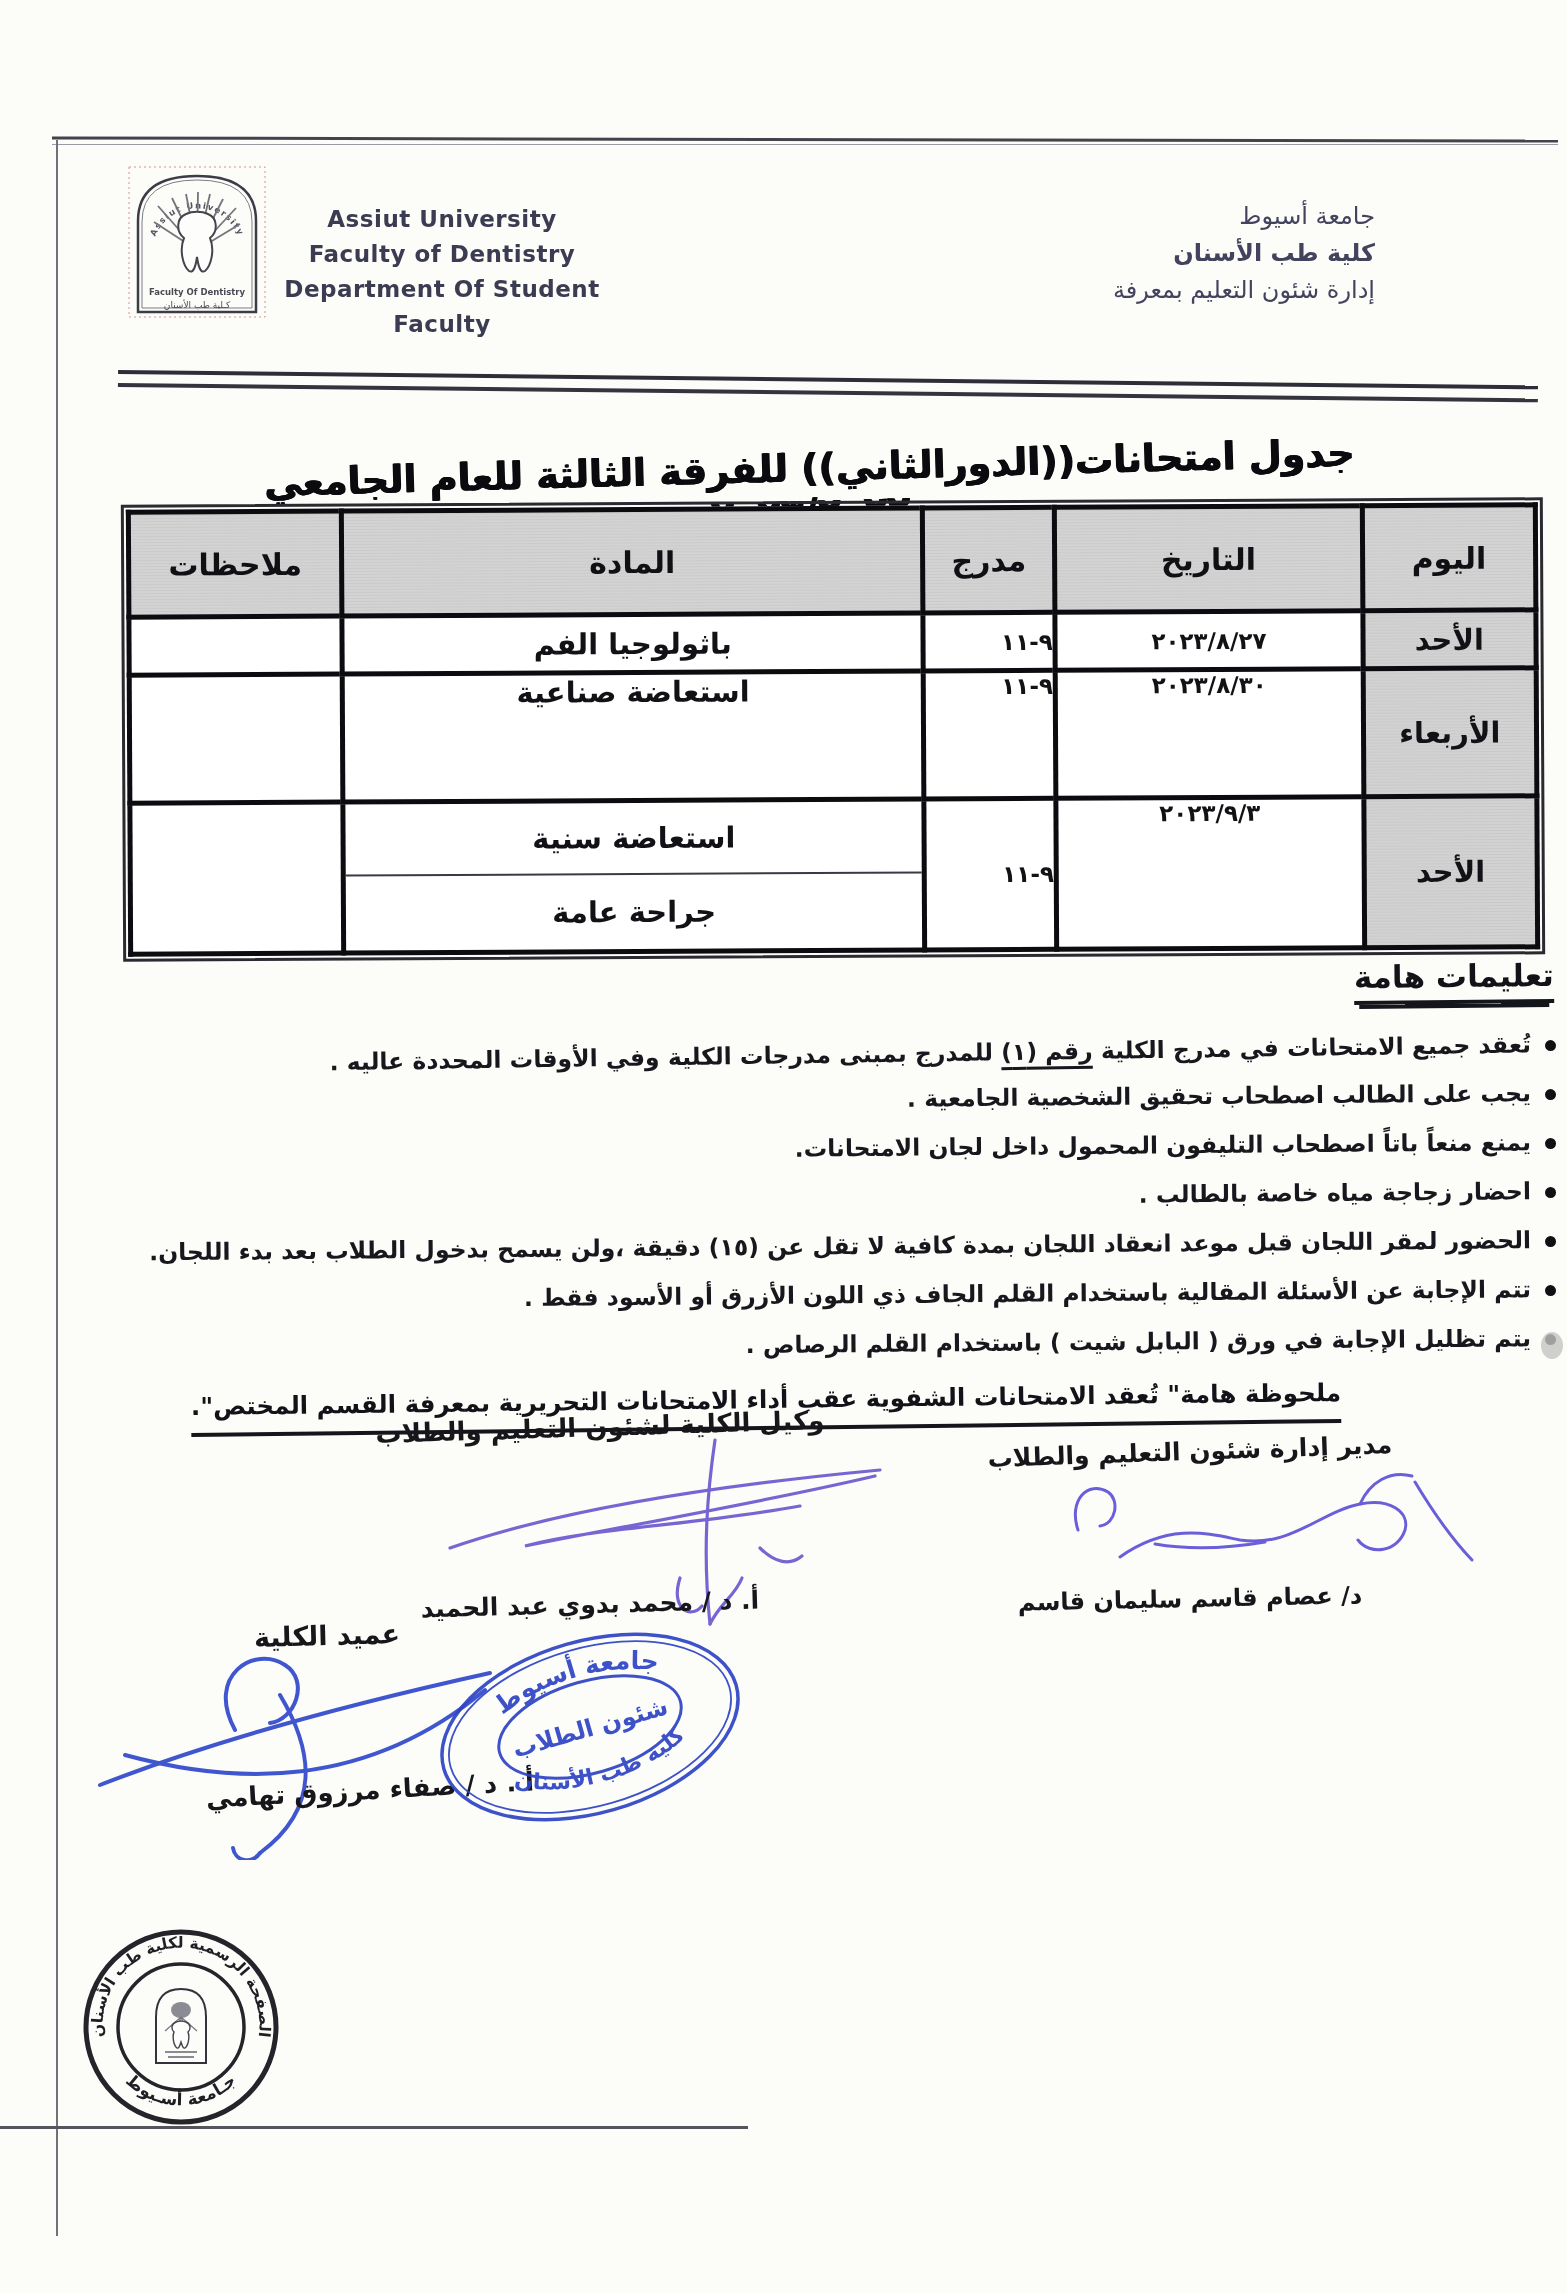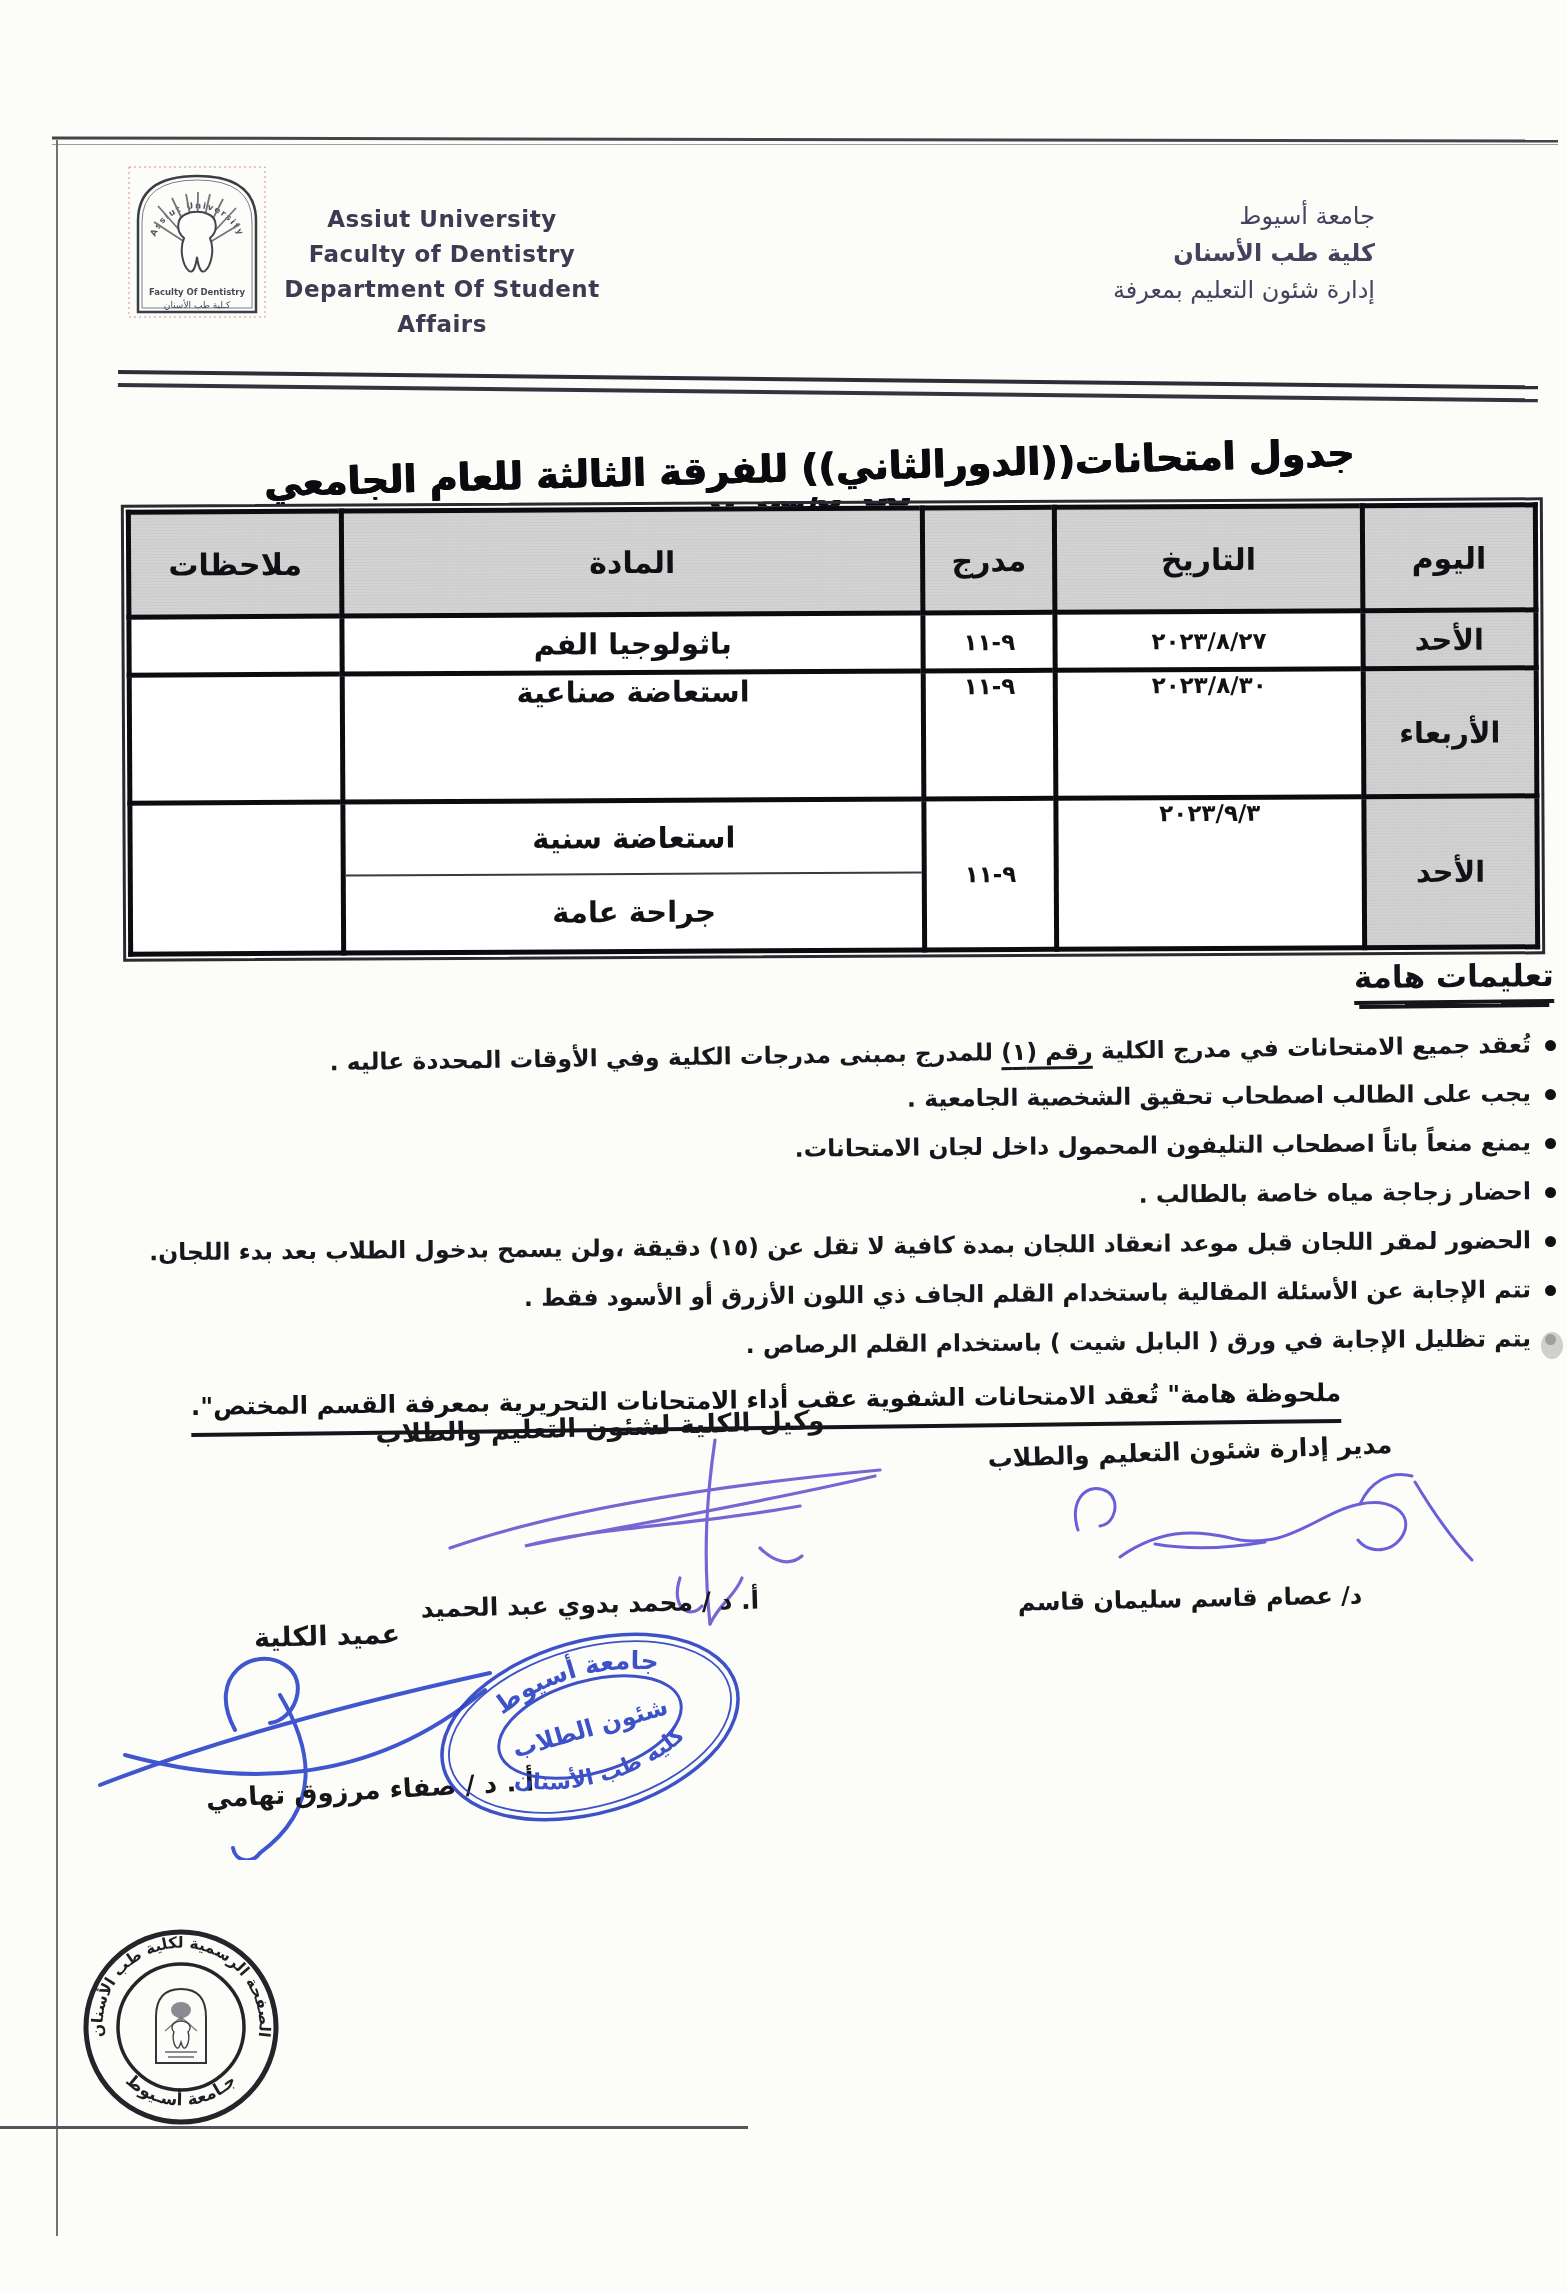--- a/index.html
+++ b/index.html
@@ -29,21 +29,21 @@
   .exam-table-wrap{left:127px;top:506px;transform:rotate(-.3deg);}
   table.exam{border-collapse:collapse;width:1412px;direction:rtl;table-layout:fixed;
              outline:3px solid #2a2a32;outline-offset:2px;background:#fff;}
   table.exam td,table.exam th{border:5px solid #0c0c10;padding:0;}
   table.exam th{background:#d3d3d3;background-image:repeating-linear-gradient(0deg,rgba(0,0,0,.04) 0 1px,transparent 1px 3px);
              font-size:30px;font-weight:900;height:100px;color:#101014;}
   th.c-day{width:166px;} th.c-date{width:298px;} th.c-time{width:125px;} th.c-subj{width:568px;} th.c-note{width:205px;}
   td.day{background:#d2d2d2;background-image:repeating-linear-gradient(0deg,rgba(0,0,0,.04) 0 1px,transparent 1px 3px);
          font-size:29px;font-weight:900;text-align:center;}
   td.date{font-size:23px;font-weight:800;text-align:center;letter-spacing:1px;}
-  td.time{font-size:23px;font-weight:800;text-align:center;letter-spacing:1px;}
+  td.time{font-size:23px;font-weight:800;letter-spacing:1px;}
   td.subj{font-size:29px;font-weight:900;text-align:center;}
   td.note{background:#fff;}
   tr.r1{height:58px;} tr.r2{height:128px;} tr.r3{height:148px;}
   .vtop{vertical-align:top;} .pt10{padding-top:10px;} .pt42{padding-top:42px;}
   .split{display:flex;flex-direction:column;height:146px;}
   .split .s1{flex:1;display:flex;align-items:center;justify-content:center;border-bottom:2px solid #3a3a44;}
   .split .s2{flex:1.05;display:flex;align-items:center;justify-content:center;}
   
   .instr{left:40px;top:958px;width:1516px;direction:rtl;}
   .instr-head{display:inline-block;font-size:31px;font-weight:900;color:#121218;
@@ -103,21 +103,21 @@
       </g>
       <path d="M56,72 C48,66 48,52 58,48 C64,45 74,45 80,48 C90,52 90,66 82,72 C87,84 83,100 77,105 C72,108 70,98 69,91 C68,98 66,108 61,105 C55,100 51,84 56,72 Z" fill="#fdfdfb" stroke="#44444e" stroke-width="2"></path>
       <text x="69" y="129" font-size="8.5" fill="#4a4a54" text-anchor="middle" font-weight="bold">Faculty Of Dentistry</text>
       <text x="69" y="142" font-size="9" fill="#4a4a54" text-anchor="middle">كـلية طب الأسنان</text>
     </svg>
   </div>
 
   <div class="abs en-block">
     <div>Assiut University</div>
     <div>Faculty of Dentistry</div>
-    <div>Department Of Student Affairs</div>
+    <div>Department Of Student Faculty</div>
   </div>
 
   <div class="abs ar-block">
     <div>جامعة أسيوط</div>
     <div class="b">كلية طب الأسنان</div>
     <div>إدارة شئون التعليم بمعرفة</div>
   </div>
 
 
   <div class="abs divider">

